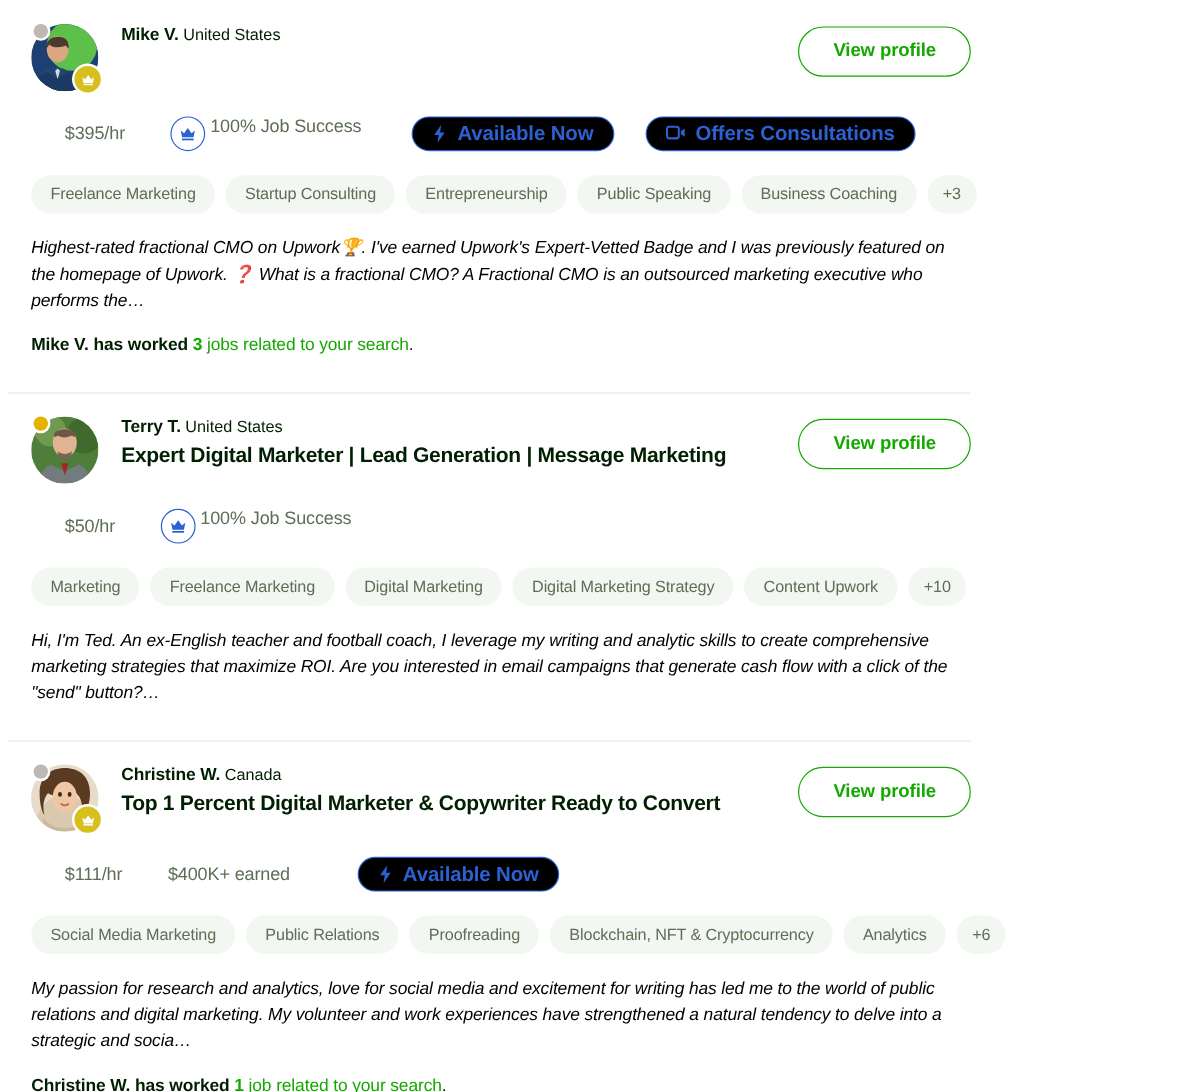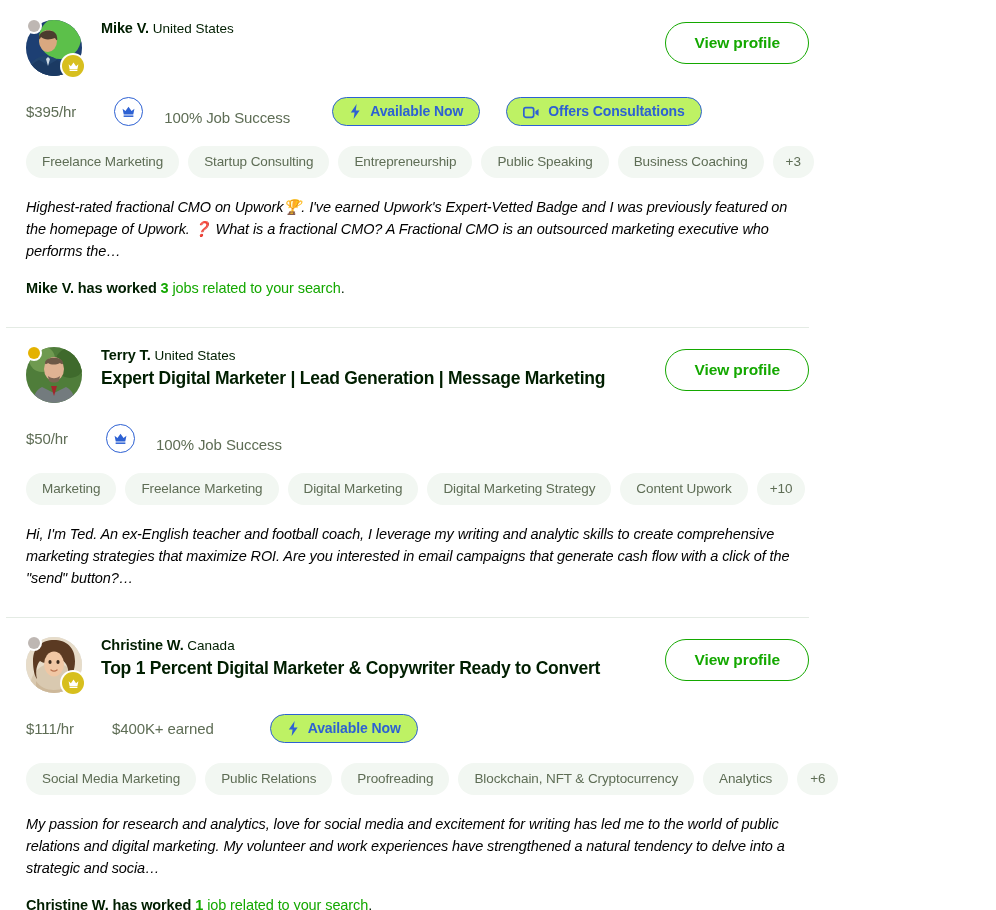--- a/index.html
+++ b/index.html
@@ -143,25 +143,26 @@
     align-items: center;
     margin-top: 20px;
     gap: 0;
     height: 30px;
   }
   .rate {
     font-size: 15px;
     font-weight: 500;
     color: #5e6d55;
     letter-spacing: -0.1px;
+    margin-left: 28px;
   }
   .jss {
     display: flex;
-    align-items: flex-end;
-    gap: 21px;
+    align-items: flex-start;
+    gap: 4px;
   }
   .jss-icon {
     width: 27px;
     height: 27px;
     border-radius: 50%;
     border: 1.6px solid #2d61d3;
     display: flex;
     align-items: center;
     justify-content: center;
     flex: 0 0 27px;
@@ -177,32 +178,32 @@
   .earned {
     font-size: 15px;
     font-weight: 500;
     color: #5e6d55;
     letter-spacing: -0.1px;
     white-space: nowrap;
   }
 
   .pill {
     display: inline-flex;
-    align-items: flex-end;
+    align-items: flex-start;
     gap: 8px;
     border: 1.3px solid #2d61d3;
     color: #2d61d3;
     border-radius: 20px;
     padding: 6px 16px;
-    font-size: 14px;
+    font-size: 17px;
     font-weight: 700;
     white-space: nowrap;
     letter-spacing: -0.1px;
     line-height: 15px;
-    background: #bef264;
+    background: #000000;
     cursor: pointer;
   }
   .pill svg { display: block; }
 
   
   .tags {
     display: flex;
     align-items: center;
     margin-top: 20px;
     gap: 9px;

